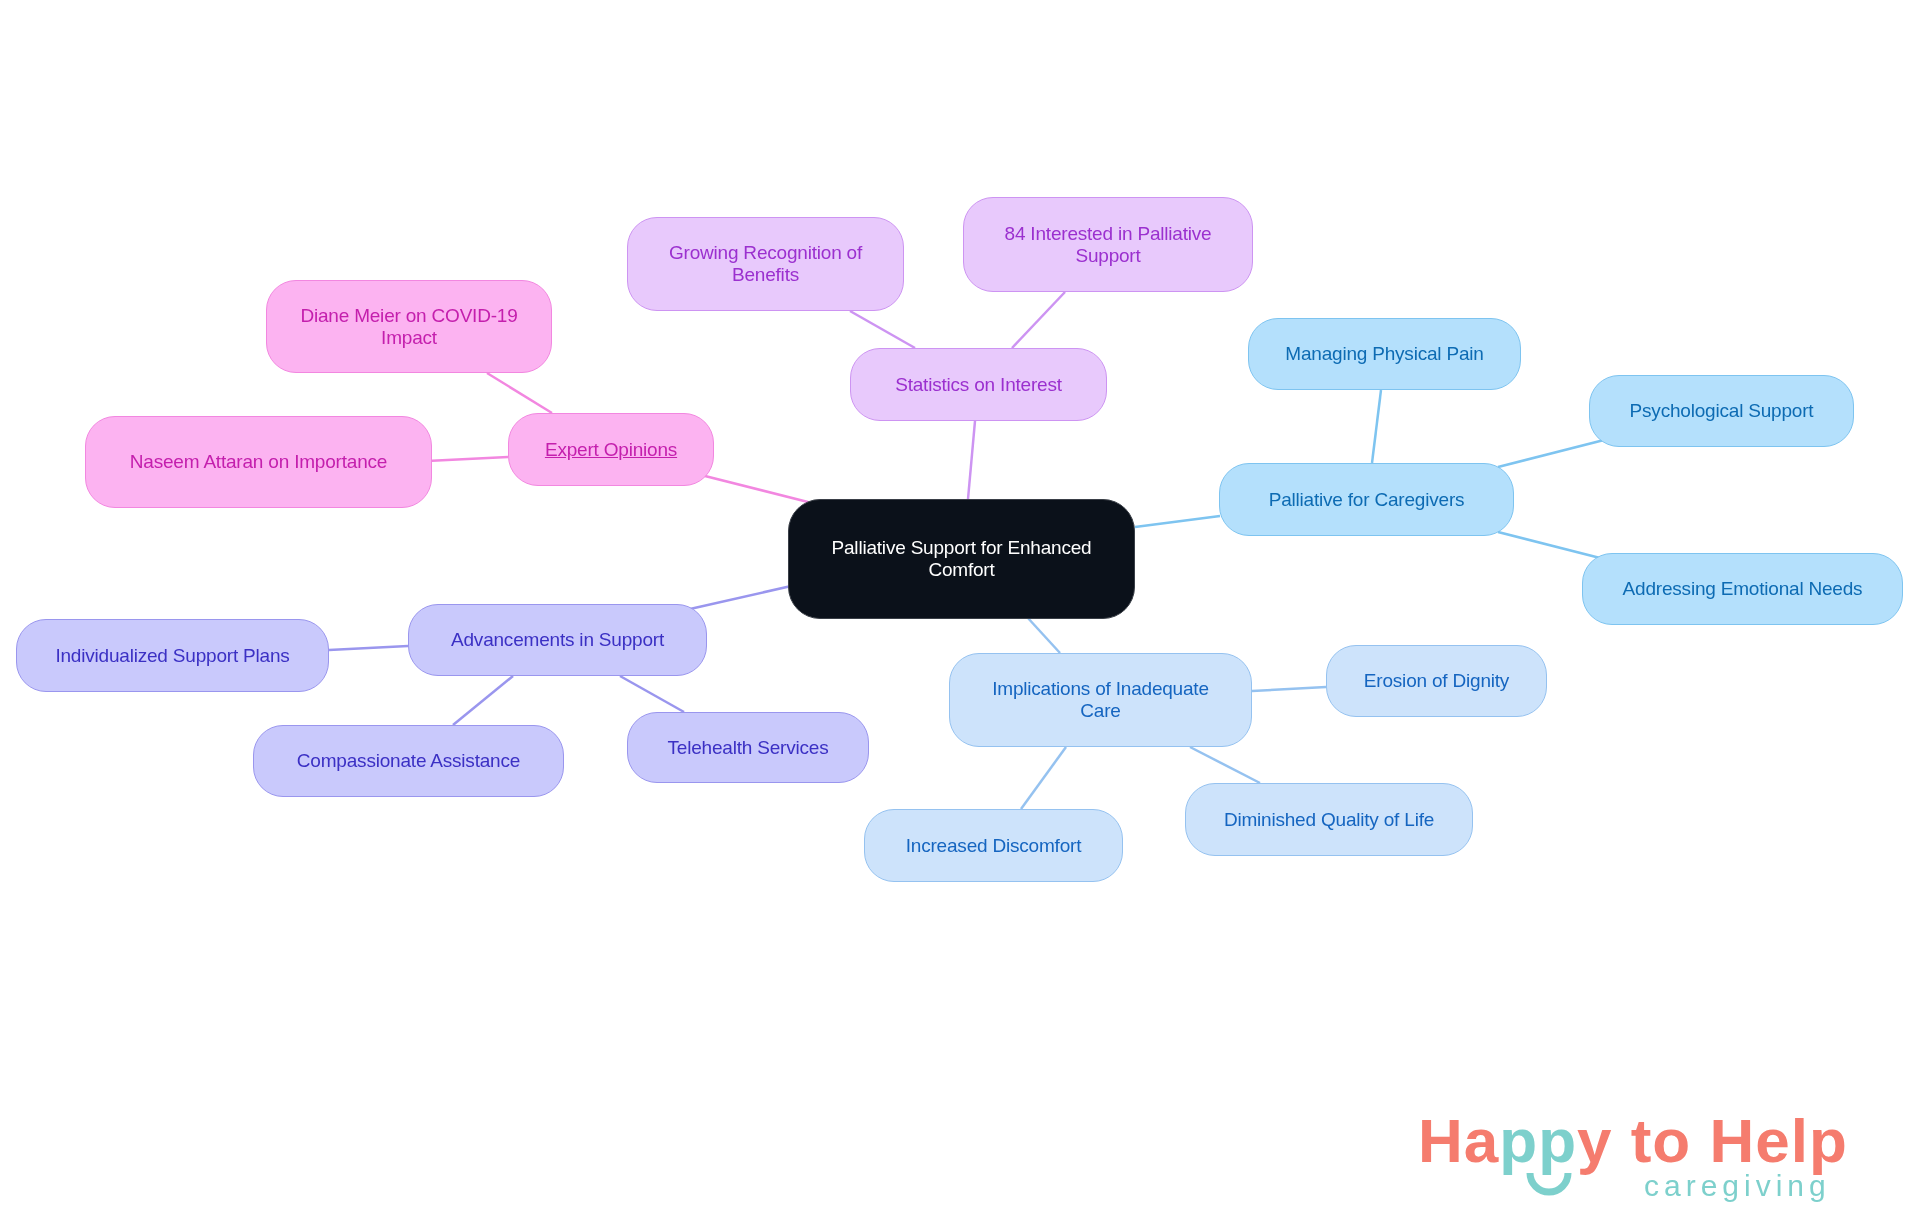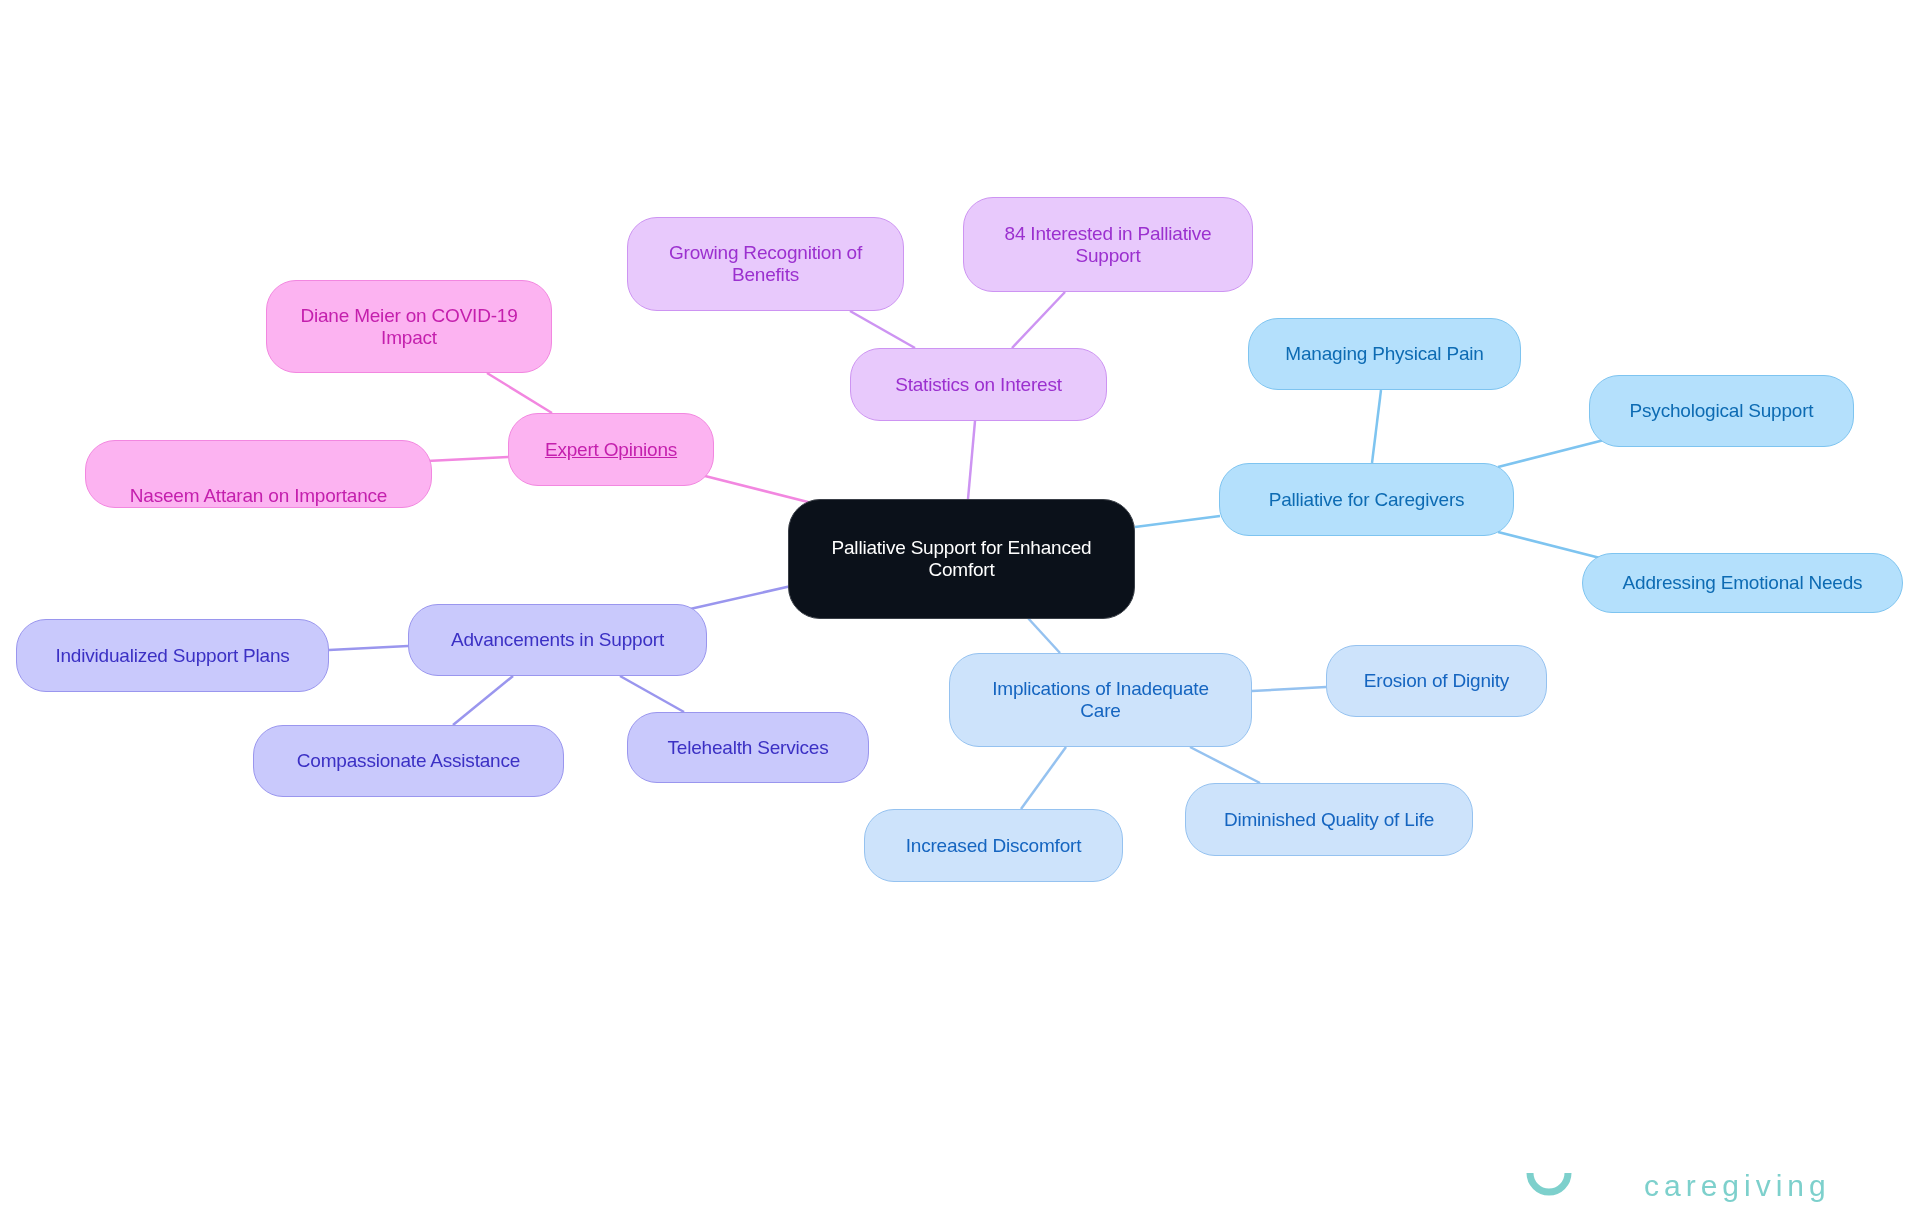--- a/index.html
+++ b/index.html
@@ -54,21 +54,21 @@
 
 <div class="node blue" style="left:1219px;top:463px;width:295px;height:73px;">
   <span>Palliative for Caregivers</span>
 </div>
 <div class="node blue" style="left:1248px;top:318px;width:273px;height:72px;">
   <span>Managing Physical Pain</span>
 </div>
 <div class="node blue" style="left:1589px;top:375px;width:265px;height:72px;">
   <span>Psychological Support</span>
 </div>
-<div class="node blue" style="left:1582px;top:553px;width:321px;height:60px;">
+<div class="node blue" style="left:1582px;top:553px;width:321px;height:72px;">
   <span>Addressing Emotional Needs</span>
 </div>
 
 <div class="node lblue" style="left:949px;top:653px;width:303px;height:94px;">
   <span>Implications of Inadequate Care</span>
 </div>
 <div class="node lblue" style="left:1326px;top:645px;width:221px;height:72px;">
   <span>Erosion of Dignity</span>
 </div>
 <div class="node lblue" style="left:1185px;top:783px;width:288px;height:73px;">
@@ -90,32 +90,35 @@
 <div class="node indigo" style="left:627px;top:712px;width:242px;height:71px;">
   <span>Telehealth Services</span>
 </div>
 
 <div class="node pink" style="left:508px;top:413px;width:206px;height:73px;text-decoration:underline;">
   <span>Expert Opinions</span>
 </div>
 <div class="node pink" style="left:266px;top:280px;width:286px;height:93px;justify-content:flex-end;">
   <span>Diane Meier on COVID-19 Impact</span>
 </div>
-<div class="node pink" style="left:85px;top:440px;width:347px;height:68px;align-items:flex-end;">
+<div class="node pink" style="left:85px;top:416px;width:347px;height:92px;">
   <span>Naseem Attaran on Importance</span>
 </div>
 
 <div class="node purple" style="left:850px;top:348px;width:257px;height:73px;">
   <span>Statistics on Interest</span>
 </div>
 <div class="node purple" style="left:627px;top:217px;width:277px;height:94px;">
   <span>Growing Recognition of Benefits</span>
 </div>
 <div class="node purple" style="left:963px;top:197px;width:290px;height:95px;">
   <span>84 Interested in Palliative Support</span>
 </div>
 
 <div class="logo">
+  <div class="logo-main">
+    <span class="coral">Ha</span><span class="teal">pp</span><span class="coral">y to Help</span>
+  </div>
   <svg style="position:absolute;left:108px;top:66px;" width="46" height="30" viewBox="0 0 46 30">
     <path d="M4 2 A19 19 0 0 0 42 2" fill="none" stroke="#7dd0cc" stroke-width="7"></path>
   </svg>
   <div class="logo-sub">caregiving</div>
 </div>
 
 </body></html>

